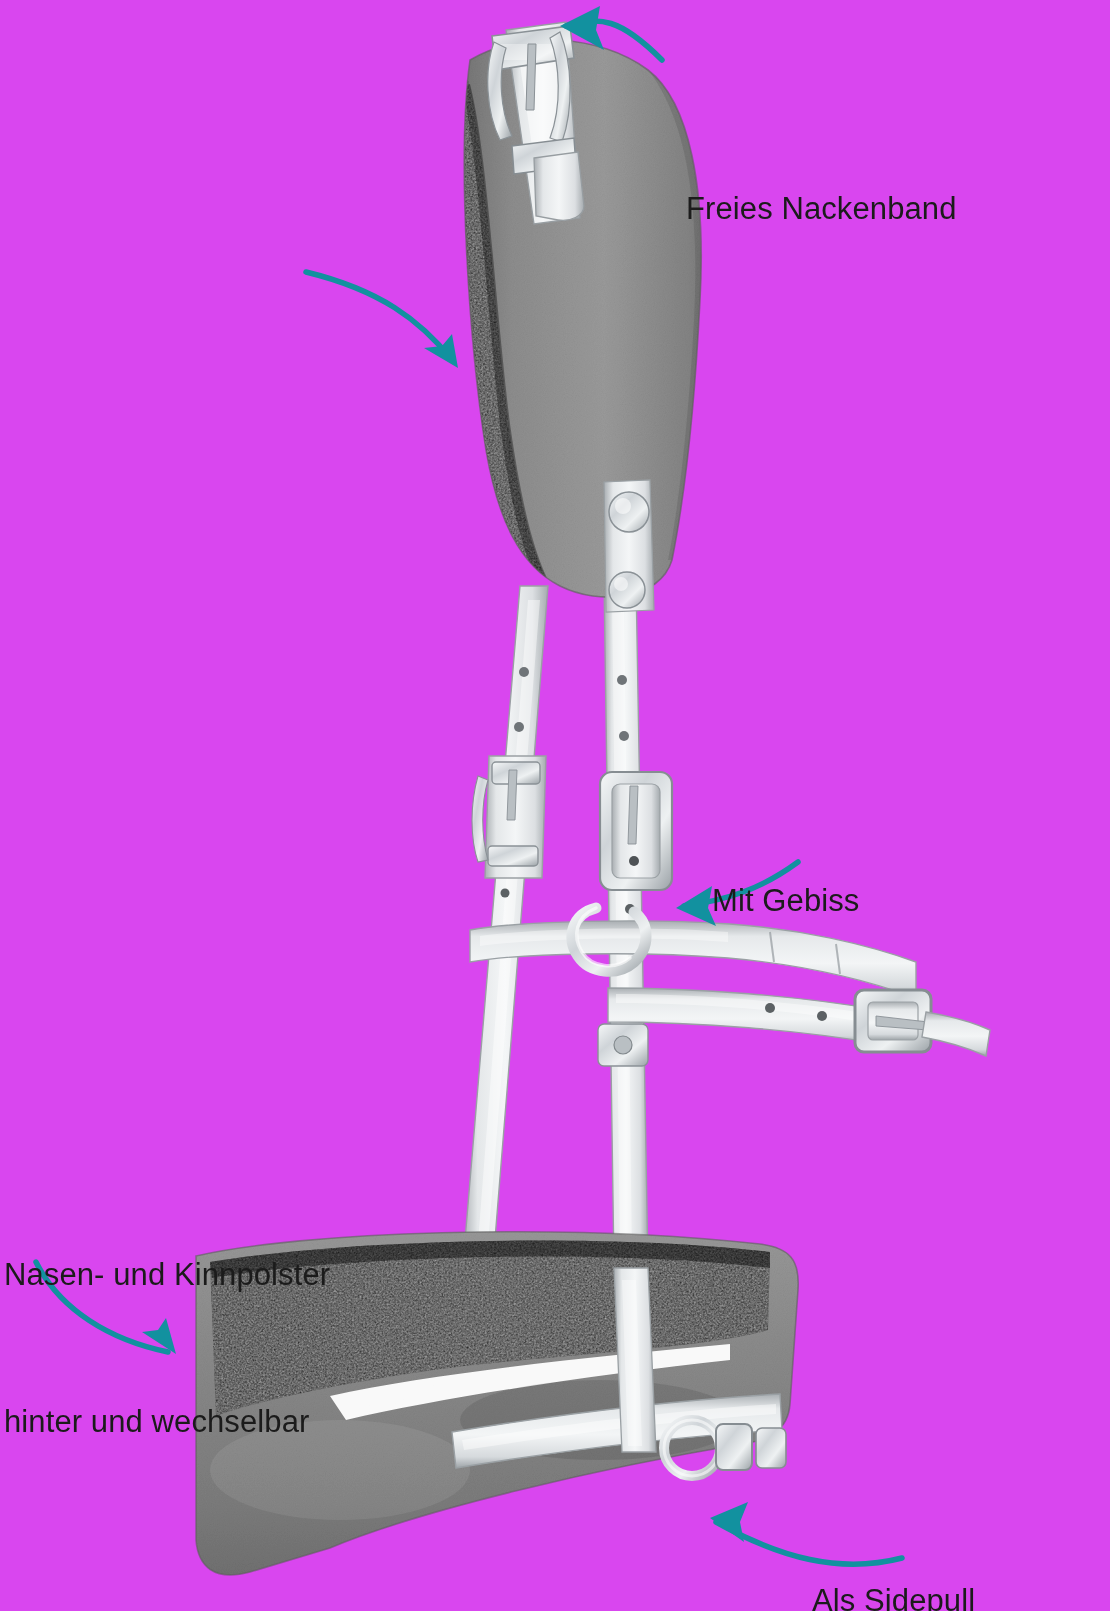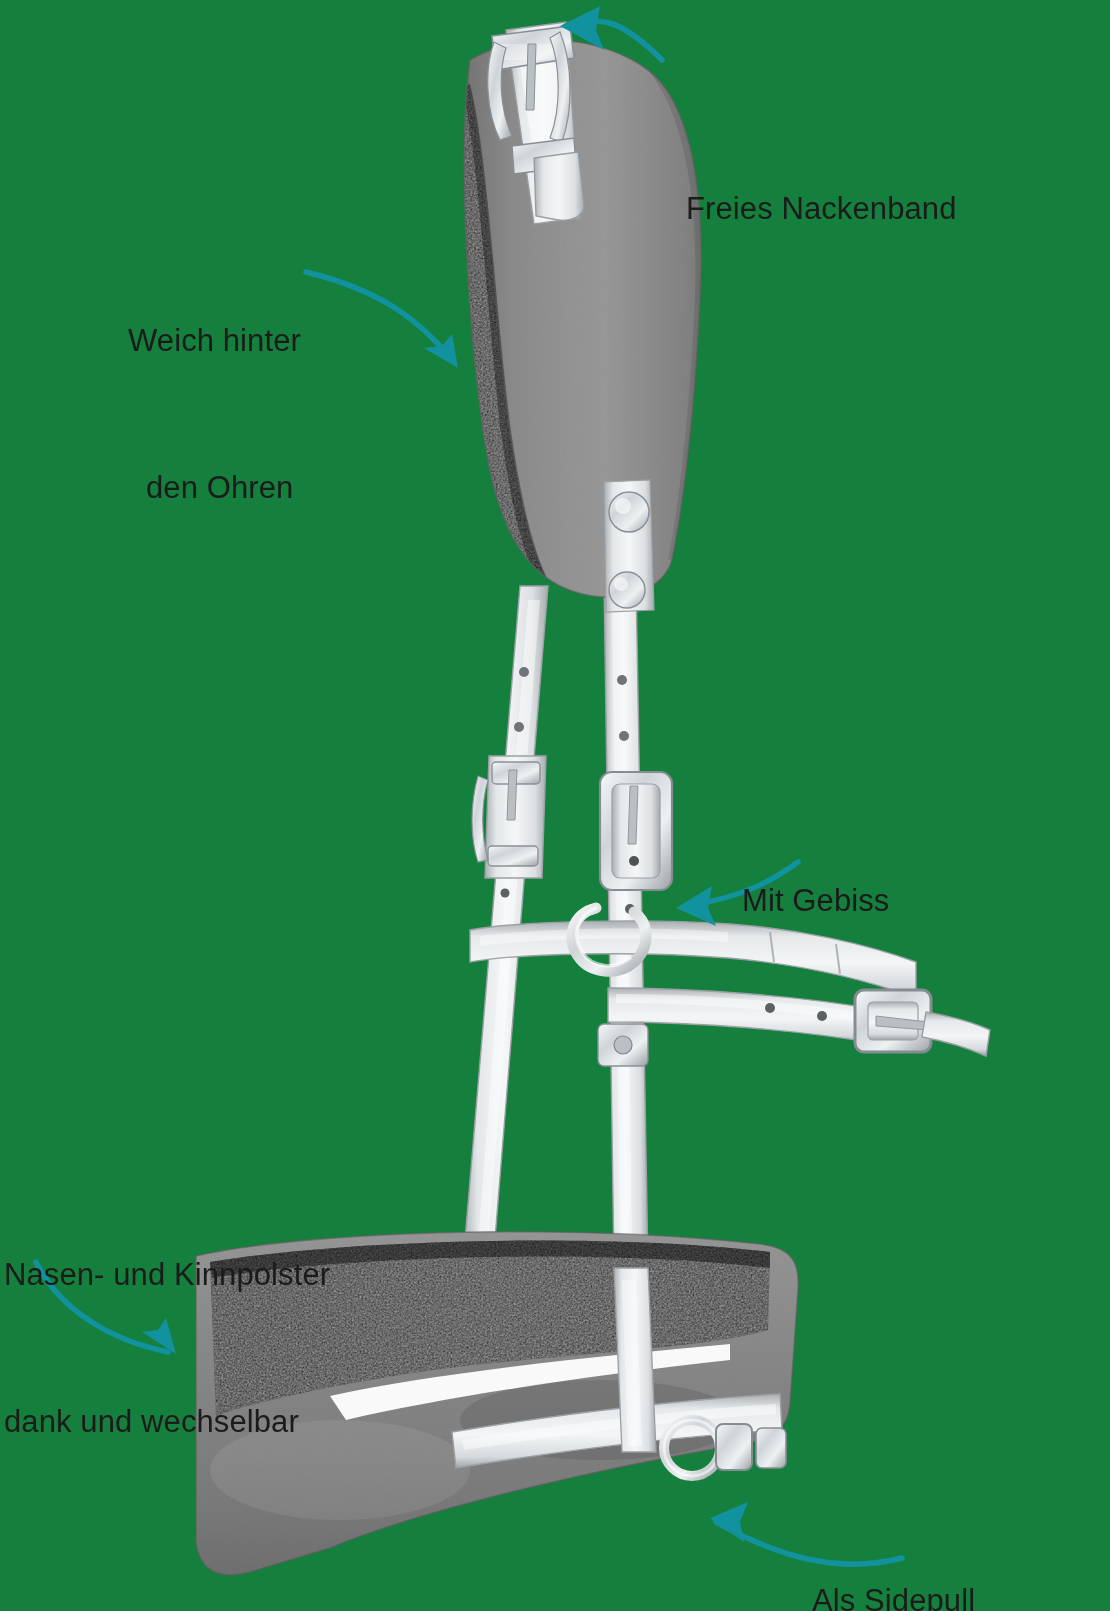--- a/index.html
+++ b/index.html
@@ -4,21 +4,21 @@
 <style>
   html,body{margin:0;padding:0;background:#ffffff;}
   body{
     font-family:"Liberation Sans", sans-serif;
     -webkit-font-smoothing:antialiased;
   }
   #stage{
     position:relative;
     width:1110px;
     height:1611px;
-    background:#15803d;
+    background:#d946ef;
     overflow:hidden;
   }
   .callout{
     position:absolute;
     color:#1b1b1b;
     font-size:31px;
     line-height:49px;
     font-weight:400;
     letter-spacing:0.1px;
     white-space:pre;
@@ -270,32 +270,28 @@
       <path d="M676,908 L712,886 L708,908 L716,926 Z"></path>
       <path d="M176,1354 L142,1332 L158,1330 L166,1318 Z"></path>
       <path d="M710,1518 L748,1502 L740,1522 L744,1542 Z"></path>
     </g>
   </svg>
 
   <div class="callout" id="c0" style="left:686px;top:86px;">
     <span class="ln">Freies Nackenband</span>
   </div>
 
-  <div class="callout" id="c1" style="left:128px;top:218px;">
-    <span class="ln">Weich hinter</span>
-    <span class="ln" style="padding-left:18px;">den Ohren</span>
-  </div>
-
-  <div class="callout" id="c2" style="left:712px;top:778px;margin-left:30px;">
+
+  <div class="callout" id="c2" style="left:712px;top:778px;">
     <span class="ln">Mit Gebiss</span>
   </div>
 
   <div class="callout" id="c3" style="left:4px;top:1152px;">
     <span class="ln">Nasen- und Kinnpolster</span>
-    <span class="ln">dank und wechselbar</span>
+    <span class="ln">hinter und wechselbar</span>
   </div>
 
   <div class="callout" id="c4" style="left:812px;top:1478px;">
     <span class="ln">Als Sidepull</span>
     
   </div>
 
 </div>
 
 </body></html>

